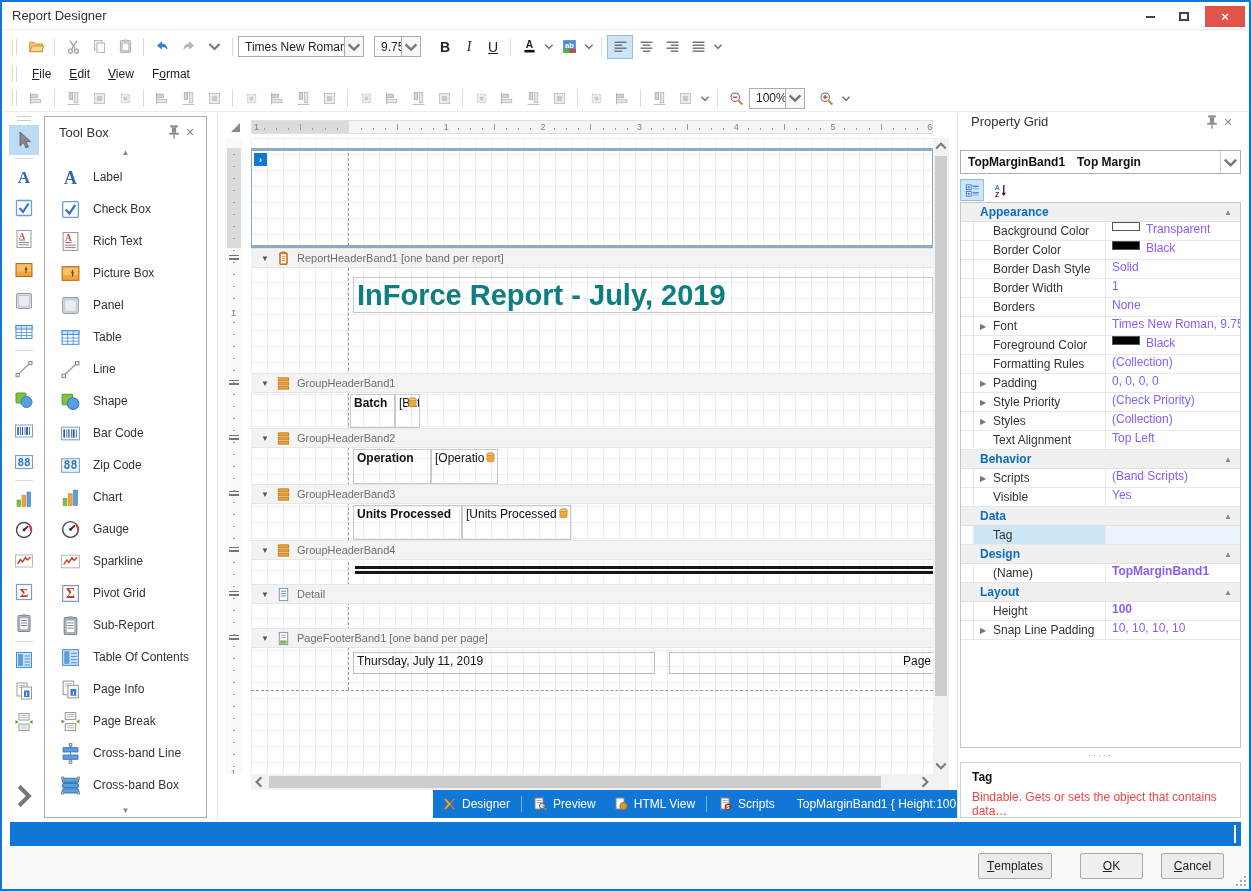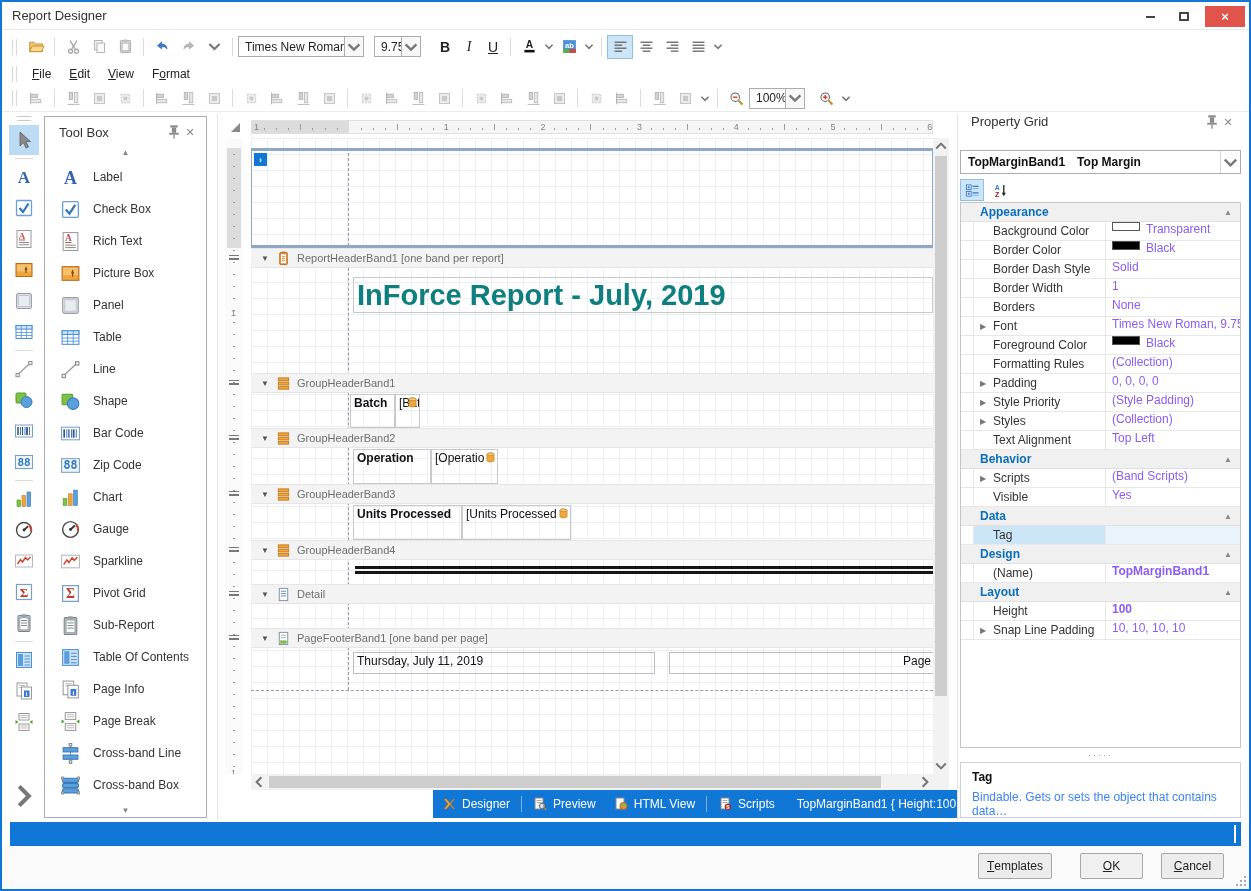--- a/index.html
+++ b/index.html
@@ -134,21 +134,21 @@
   .pg-label{width:132px;border-right:1px solid #e8e8e8;display:flex;align-items:center;padding-left:19px;position:relative;color:#333;white-space:nowrap;overflow:hidden;}
   .pg-label .exp{position:absolute;left:6px;font-size:8px;color:#777;}
   .pg-value{flex:1;display:flex;padding-left:6px;color:#8b5cf6;white-space:nowrap;overflow:hidden;}
   .pg-value.boldv{font-weight:bold;}
   .swatch{display:inline-block;width:28px;height:9px;border:1px solid #555;margin-right:6px;flex:none;}
   .pg-row.selrow .pg-label{background:#cde6f7;}
   .pg-row.selrow .pg-value{background:#eaf4fc;}
   .pg-splitter{position:absolute;left:2px;right:3px;top:636px;height:12px;text-align:center;color:#999;font-size:9px;letter-spacing:2px;line-height:10px;}
   .pg-desc{position:absolute;left:2px;right:3px;top:648px;height:56px;border:1px solid #d0d0d0;background:#fff;padding:7px 11px;}
   .pg-desc .dtitle{font-weight:bold;font-size:12px;color:#111;margin-bottom:6px;}
-  .pg-desc .dtext{font-size:12px;color:#3b82f6;}
+  .pg-desc .dtext{font-size:12px;color:#ef4444;}
 
   
   .bluebar{left:8px;right:8px;top:820px;height:24px;background:#1177d7;}
   .bluebar .tickw{position:absolute;right:5px;top:3px;width:2px;height:18px;background:#fff;}
   .dialog-area{left:0;right:0;top:844px;height:43px;background:#fafafa;}
   .dlg-btn{position:absolute;top:7px;height:26px;background:#ececec;border:1px solid #a8a8a8;border-radius:2px;
     font-size:12px;color:#222;display:flex;align-items:center;justify-content:center;}
   .dlg-btn u{text-decoration:underline;}
   #btn-templates{right:197px;width:74px;}
   #btn-ok{right:106px;width:63px;background:#f0f0f0;}
@@ -1391,21 +1391,21 @@
           <div class="pg-gutter"></div>
           <div class="pg-label"><span class="exp">▶</span>Padding</div>
           <div class="pg-value">
             <span>0, 0, 0, 0</span>
           </div>
         </div>
         <div class="pg-row">
           <div class="pg-gutter"></div>
           <div class="pg-label"><span class="exp">▶</span>Style Priority</div>
           <div class="pg-value">
-            <span>(Style Padding)</span>
+            <span>(Check Priority)</span>
           </div>
         </div>
         <div class="pg-row">
           <div class="pg-gutter"></div>
           <div class="pg-label"><span class="exp">▶</span>Styles</div>
           <div class="pg-value">
             <span>(Collection)</span>
           </div>
         </div>
         <div class="pg-row">

